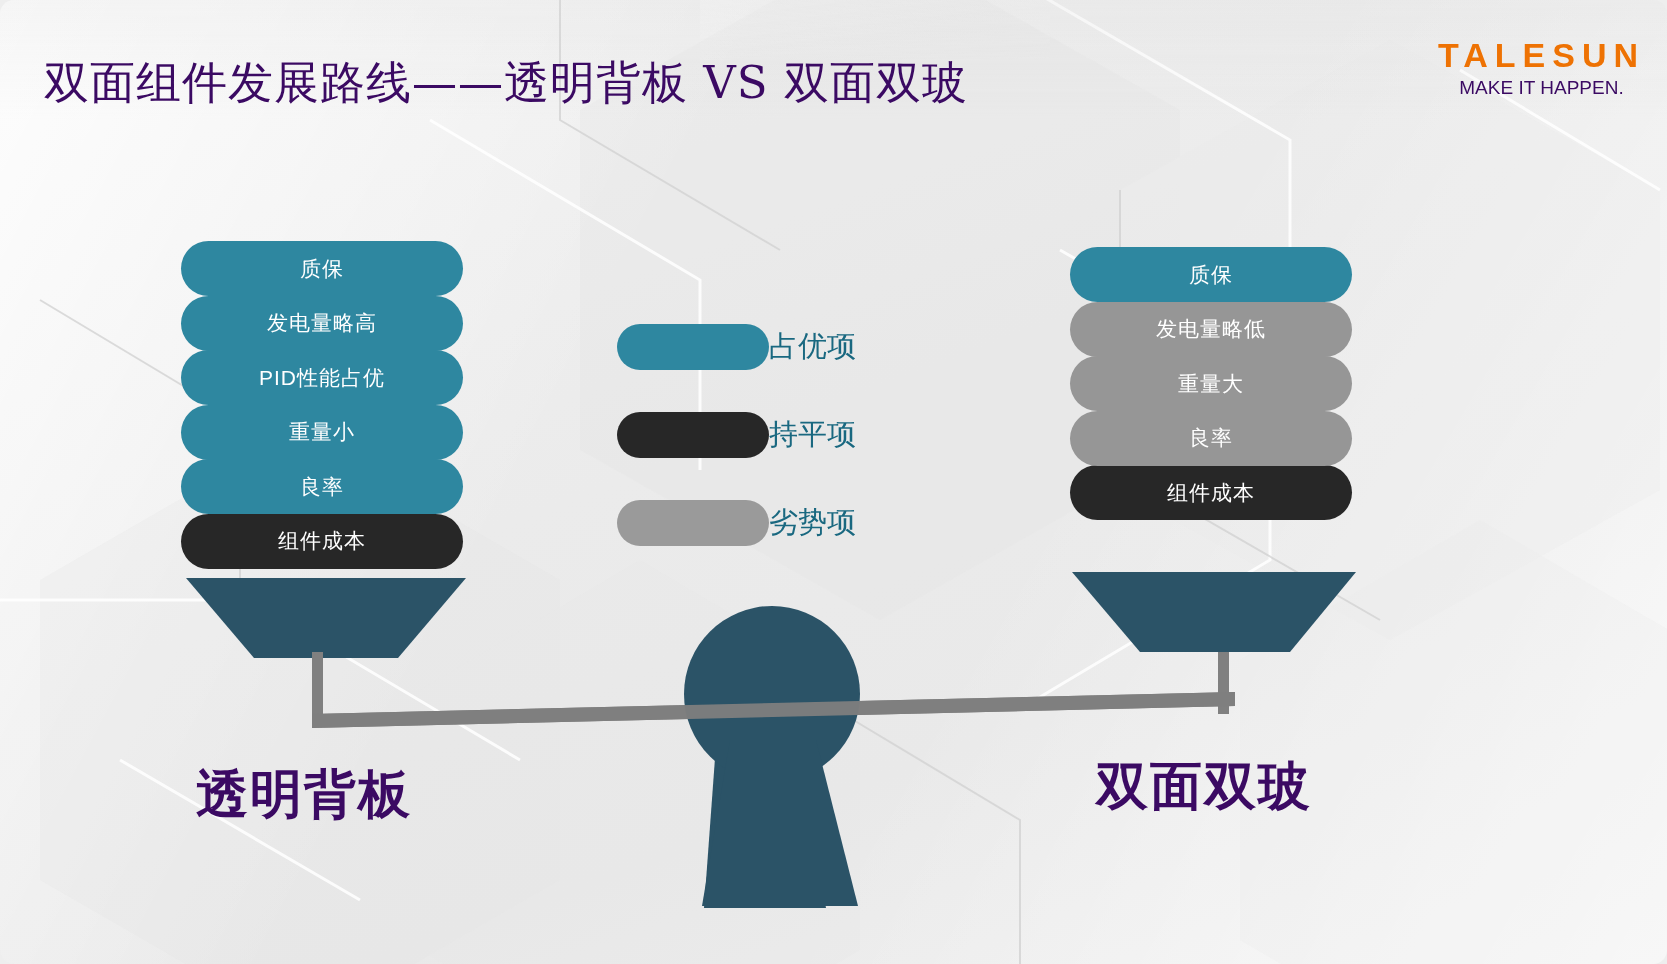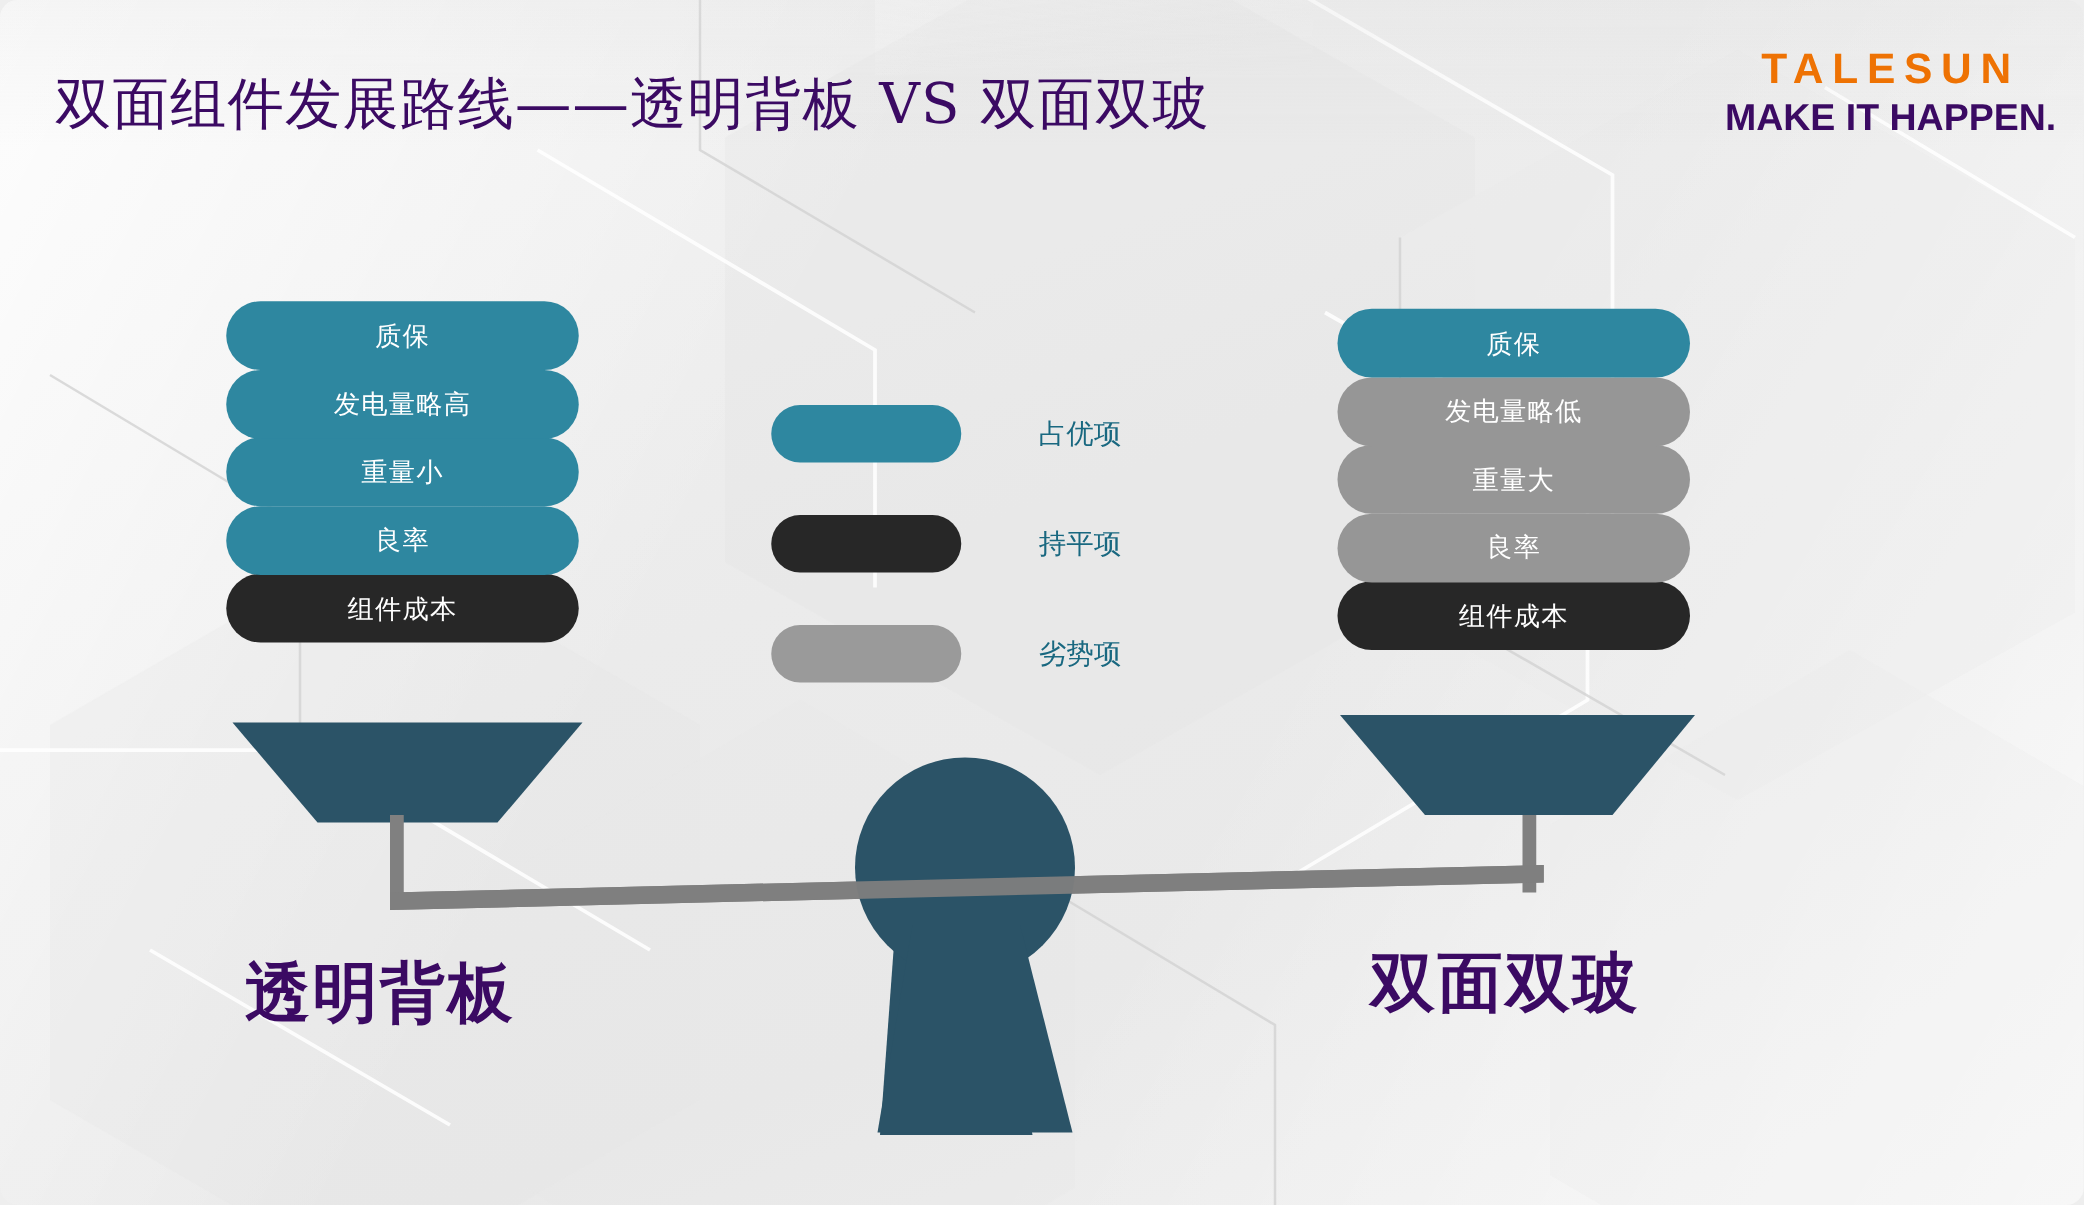--- a/index.html
+++ b/index.html
@@ -34,21 +34,21 @@
   }
 
   
   .logo{position:absolute;right:22px;top:38px;text-align:center;}
   .logo-main{
     font-size:34px;font-weight:bold;color:#ee7203;
     letter-spacing:7px;line-height:1;
     font-family:"Liberation Sans","DejaVu Sans",sans-serif;
   }
   .logo-sub{
-    font-size:30px;font-weight:bold;color:#3b0a63;
+    font-size:19px;font-weight:normal;color:#3b0a63;
     letter-spacing:0px;line-height:1.25;margin-top:4px;
     font-family:"Liberation Sans","DejaVu Sans",sans-serif;
   }
 
   
   .stack{position:absolute;}
   .stack.left{left:181px;top:241px;}
   .stack.right{left:1070px;top:247px;}
   .pill{
     width:282px;height:55px;
@@ -74,22 +74,21 @@
   
   .legend{position:absolute;left:617px;top:303px;}
   .legend-row{display:flex;align-items:center;height:88px;}
   .legend-swatch{
     width:152px;height:46px;border-radius:23px;flex:0 0 auto;
   }
   .legend-swatch.adv{background:#2e87a0;}
   .legend-swatch.dis{background:#9a9a9a;}
   .legend-swatch.even{background:#272727;}
   .legend-label{
-    margin-left:62px;
-    font-size:22px;
+    font-size:29px;
     color:#196880;
     font-family:Liberation Sans, sans-serif;
     white-space:nowrap;
   }
 
   
   .balance{position:absolute;left:0;top:0;width:1667px;height:964px;pointer-events:none;}
   .balance svg{display:block;}
 
   
@@ -154,20 +153,21 @@
   <div class="title">双面组件发展路线——透明背板 VS 双面双玻</div>
 
   <div class="logo">
     <div class="logo-main">TALESUN</div>
     <div class="logo-sub">MAKE IT HAPPEN.</div>
   </div>
 
   <div class="stack left">
     <div class="pill adv">质保</div>
     <div class="pill adv">发电量略高</div>
+    <div class="pill adv">PID性能占优</div>
     <div class="pill adv">重量小</div>
     <div class="pill adv">良率</div>
     <div class="pill even">组件成本</div>
   </div>
 
   <div class="stack right">
     <div class="pill adv">质保</div>
     <div class="pill dis">发电量略低</div>
     <div class="pill dis">重量大</div>
     <div class="pill dis">良率</div>

